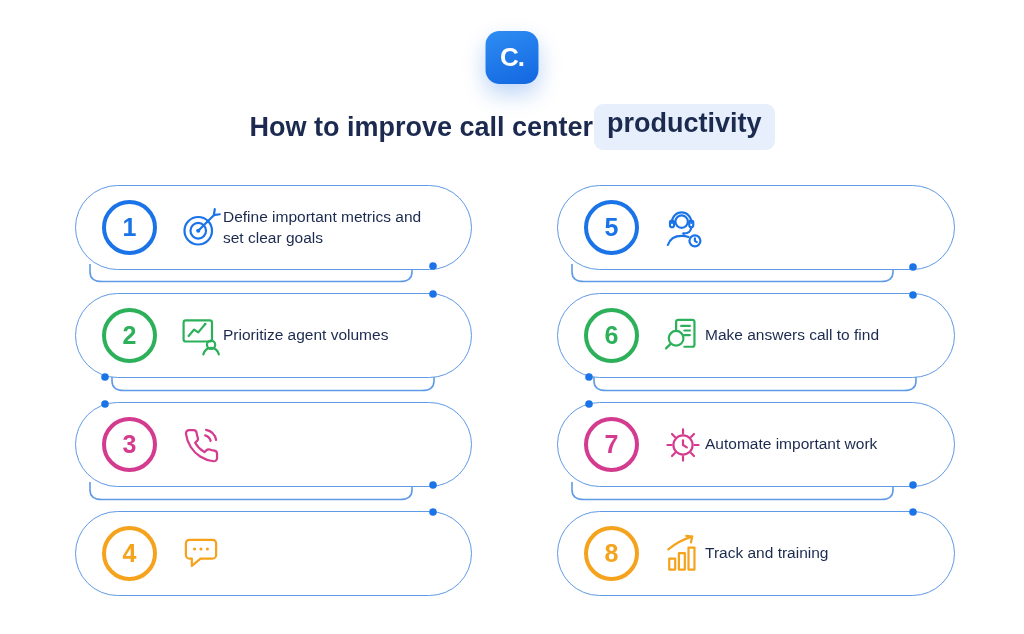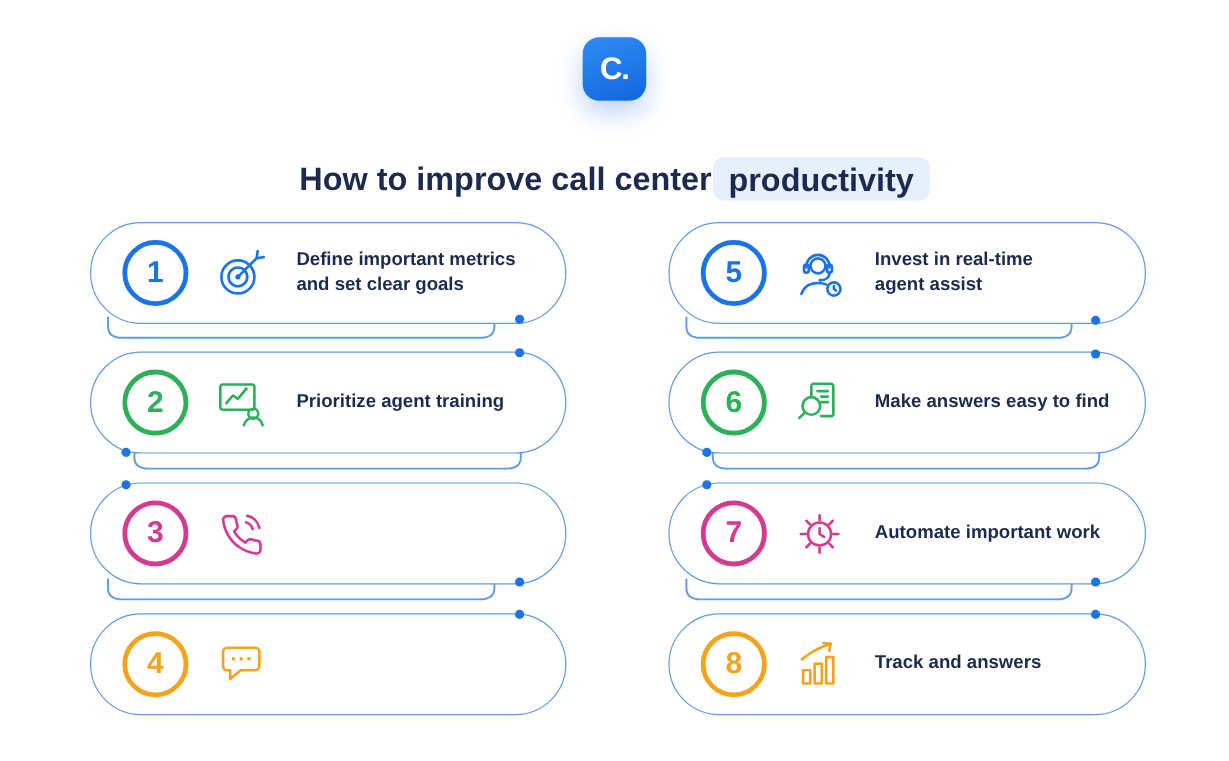--- a/index.html
+++ b/index.html
@@ -13,25 +13,25 @@
     width:53px;height:53px;border-radius:14px;
     background:linear-gradient(160deg,#2f8df3,#1266e0);
     color:#fff;display:flex;align-items:center;justify-content:center;
     font-weight:bold;font-size:26px;letter-spacing:-1px;
     box-shadow:0 10px 22px rgba(18,102,224,.28);
   }
   
   .title-row{
     position:absolute;top:104px;left:0;width:100%;
     display:flex;justify-content:center;align-items:center;gap:1px;
-    font-size:27px;font-weight:800;color:var(--navy,#1b2a4e);margin-top:27px;
+    font-size:27px;font-weight:800;color:var(--navy,#1b2a4e);
   }
   .title-highlight{
     background:var(--highlight_bg,#e6effb);
-    padding:4px 13px 1px;border-radius:9px;
+    padding:4px 13px 11px;border-radius:9px;
   }
   
   .pill{
     position:absolute;width:397px;height:85px;box-sizing:border-box;
     border:1.6px solid var(--pill_border,#5f9ae6);border-radius:44px;
     background:#fff;display:flex;align-items:center;z-index:1;
   }
   .col-l{left:75px;}
   .col-r{left:557px;width:398px;}
   .row1{top:185px;} .row2{top:293px;} .row3{top:402px;} .row4{top:511px;}
@@ -42,21 +42,21 @@
     font-size:25px;font-weight:700;
   }
   .icon{width:44px;height:44px;flex:0 0 auto;margin-left:22px;}
   .icon svg{width:44px;height:44px;display:block;}
   .icon path,.icon circle,.icon rect{
     fill:none;stroke:currentColor;stroke-width:2.4;
     stroke-linecap:round;stroke-linejoin:round;
   }
   .icon .fill{fill:currentColor;stroke:none;}
   .label{
-    margin-left:24px;font-size:15.5px;font-weight:700;
+    font-size:15.5px;font-weight:400;
     color:var(--navy,#1b2a4e);line-height:1.35;
   }
   .w2{max-width:208px;}
   .w5{max-width:152px;}
   .nowrap{white-space:nowrap;}
   .c-blue{color:var(--blue,#1b73e8);}
   .c-green{color:var(--green,#2cb05a);}
   .c-pink{color:var(--pink,#d43b8f);}
   .c-orange{color:var(--orange,#f5a21c);}
   
@@ -106,21 +106,21 @@
     <div class="badge c-green">2</div>
     <div class="icon c-green">
       <svg viewBox="0 0 48 48">
         <rect x="5" y="7" width="31" height="23" rx="2.5"></rect>
         <path d="M10.5 24 l6 -7 4.5 3 7.5 -9"></path>
         <circle class="fill" cx="28.5" cy="11" r="1.5"></circle>
         <circle cx="35" cy="33.5" r="4.5"></circle>
         <path d="M26.5 44 c1.6 -5 4.6 -7 8.5 -7 s6.9 2 8.5 7"></path>
       </svg>
     </div>
-    <div class="label nowrap">Prioritize agent training</div>
+    <div class="label nowrap">Prioritize agent volumes</div>
   </div>
 
   <div class="pill col-l row3">
     <div class="badge c-pink">3</div>
     <div class="icon c-pink">
       <svg viewBox="0 0 48 48">
         <path d="M41.5 33.5 v4.8 a3.4 3.4 0 0 1 -3.8 3.4 c-5.2 -.6 -10.2 -2.4 -14.6 -5.2 a33.6 33.6 0 0 1 -10.3 -10.3 C10 21.8 8.2 16.8 7.6 11.6 A3.4 3.4 0 0 1 11 7.8 h4.8 a3.4 3.4 0 0 1 3.4 2.9 c.3 1.8 .7 3.5 1.3 5.2 a3.4 3.4 0 0 1 -.8 3.6 l-2.1 2.1 a27.2 27.2 0 0 0 10.2 10.2 l2.1 -2.1 a3.4 3.4 0 0 1 3.6 -.8 c1.7 .6 3.4 1 5.2 1.3 a3.4 3.4 0 0 1 2.8 3.3 z"></path>
         <path d="M29.5 7.5 a14 14 0 0 1 11 11"></path>
         <path d="M28.5 13.5 a8.5 8.5 0 0 1 6 6"></path>
       </svg>
@@ -147,34 +147,33 @@
         <path d="M12 18.5 v-1 a10.5 10.5 0 0 1 21 0 v1"></path>
         <rect x="9.8" y="15.8" width="4.4" height="7.4" rx="2.2"></rect>
         <rect x="30.8" y="15.8" width="4.4" height="7.4" rx="2.2"></rect>
         <path d="M33 23 c0 4.8 -3.8 7 -7.6 7"></path>
         <circle class="fill" cx="24.6" cy="30" r="1.5"></circle>
         <path d="M7.5 42.5 c2.4 -7.6 8.4 -10 15 -10 c2.6 0 5.2 .4 7.5 1.3"></path>
         <circle cx="37" cy="38" r="6"></circle>
         <path d="M37 35.3 V38 l2 1.4"></path>
       </svg>
     </div>
-    <div class="label w5">Invest in real-time agent assist</div>
   </div>
 
   <div class="pill col-r row2">
     <div class="badge c-green">6</div>
     <div class="icon c-green">
       <svg viewBox="0 0 48 48">
         <path d="M16.5 18 V8.5 a2.2 2.2 0 0 1 2.2 -2.2 h15.6 a2.2 2.2 0 0 1 2.2 2.2 v25 a2.2 2.2 0 0 1 -2.2 2.2 h-8.8"></path>
         <path d="M22 13 h9.5 M25.5 18 h6 M25.5 23 h6"></path>
         <circle cx="16.5" cy="26.5" r="8"></circle>
         <path d="M10.8 32.3 L5.5 37.5"></path>
       </svg>
     </div>
-    <div class="label nowrap">Make answers easy to find</div>
+    <div class="label nowrap">Make answers call to find</div>
   </div>
 
   <div class="pill col-r row3">
     <div class="badge c-pink">7</div>
     <div class="icon c-pink">
       <svg viewBox="0 0 48 48">
         <circle cx="24" cy="24" r="10.5"></circle>
         <path d="M24 18.8 V24 l4.2 2.6"></path>
         <path d="M36.5 24 H41 M11.5 24 H7 M24 11.5 V7 M24 36.5 V41 M32.8 32.8 l3.2 3.2 M15.2 15.2 L12 12 M32.8 15.2 L36 12 M15.2 32.8 L12 36"></path>
       </svg>
@@ -186,21 +185,21 @@
     <div class="badge c-orange">8</div>
     <div class="icon c-orange">
       <svg viewBox="0 0 48 48">
         <rect x="9" y="29" width="6.5" height="12"></rect>
         <rect x="19.5" y="23" width="6.5" height="18"></rect>
         <rect x="30" y="17" width="6.5" height="24"></rect>
         <path d="M8 19 C16 12 24 8 34 5"></path>
         <path d="M34 5 l-6.5 -0.8 M34 5 l-1.3 6.4"></path>
       </svg>
     </div>
-    <div class="label nowrap">Track and answers</div>
+    <div class="label nowrap">Track and training</div>
   </div>
 
   <svg id="dots" width="1024" height="634" viewBox="0 0 1024 634">
     <circle cx="433" cy="266" r="3.8"></circle>
     <circle cx="433" cy="294" r="3.8"></circle>
     <circle cx="105" cy="377" r="3.8"></circle>
     <circle cx="105" cy="404" r="3.8"></circle>
     <circle cx="433" cy="485" r="3.8"></circle>
     <circle cx="433" cy="512" r="3.8"></circle>
     <circle cx="913" cy="267" r="3.8"></circle>

